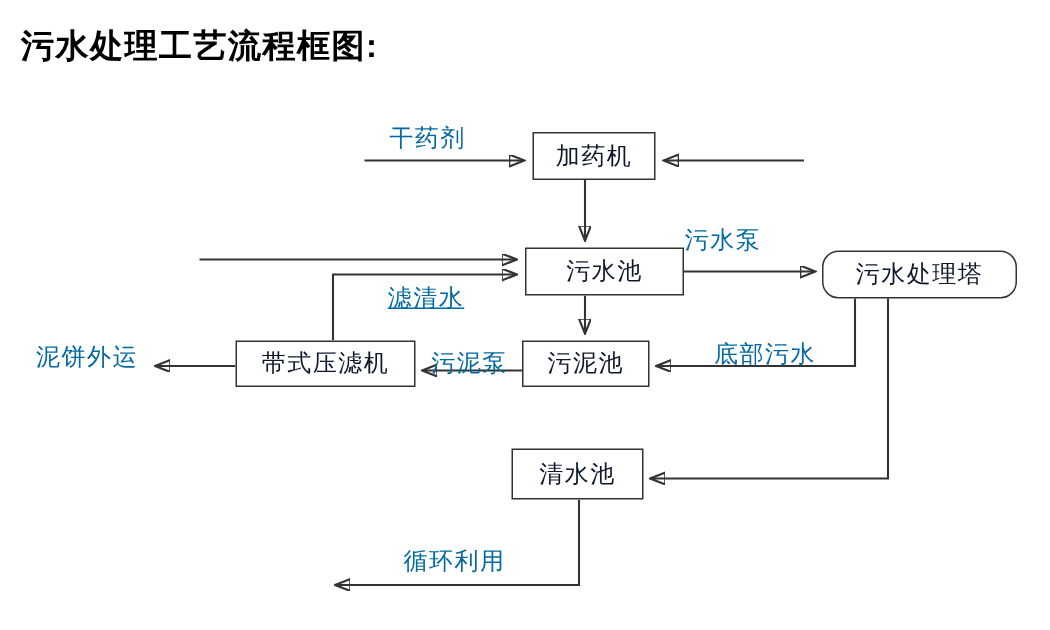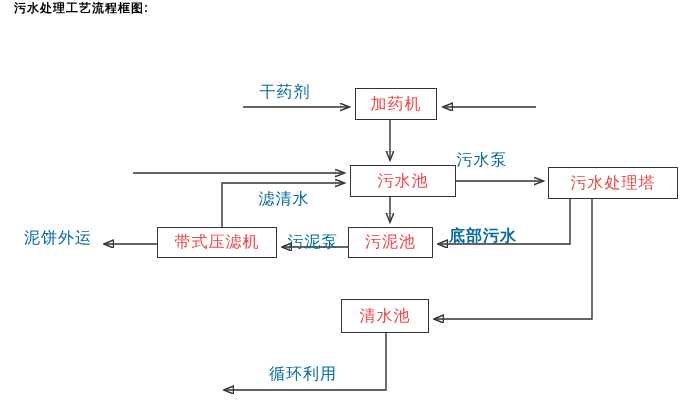--- a/index.html
+++ b/index.html
@@ -8,41 +8,41 @@
   .canvas {
     position: relative;
     width: 700px;
     height: 420px;
     background: #ffffff;
     overflow: hidden;
   }
   .page-title {
     position: absolute;
     left: 14px;
-    top: 0;
-    font-size: 12px;
+    top: 16px;
+    font-size: 22px;
     font-weight: bold;
     color: #000000;
     letter-spacing: 1px;
   }
   .edges-svg {
     position: absolute;
     left: 0; top: 0;
     width: 700px; height: 420px;
   }
   .edges-svg path {
     stroke: #333333;
     stroke-width: 1.4;
     fill: none;
   }
   .node {
     position: absolute;
     border: 1.6px solid #333333;
     background: #ffffff;
-    color: #ef4444;
+    color: #0f172a;
     font-size: 16px;
     display: flex;
     align-items: center;
     justify-content: center;
     white-space: nowrap;
     letter-spacing: 1px;
   }
   .edge-label {
     position: absolute;
     color: #0369a1;
@@ -76,37 +76,37 @@
     <path d="M348,247 H282" marker-end="url(#ar)"></path>
     <path d="M157,244 H104" marker-end="url(#ar)"></path>
     <path d="M592,199 V319 H434" marker-end="url(#ar)"></path>
     <path d="M386,333 V390 H224" marker-end="url(#ar)"></path>
   </svg>
 
   <div class="node" style="left:355px; top:88px; width:82px; height:32px;">加药机</div>
 
   <div class="node" style="left:350px; top:165px; width:106px; height:32px;">污水池</div>
 
-  <div class="node" style="left:548px; top:167px; width:130px; height:32px;">污水处理塔</div>
+  <div class="node" style="left:548px; top:167px; width:130px; height:32px;border-radius:11px;">污水处理塔</div>
 
   <div class="node" style="left:348px; top:227px; width:85px; height:31px;">污泥池</div>
 
   <div class="node" style="left:157px; top:227px; width:120px; height:31px;">带式压滤机</div>
 
   <div class="node" style="left:341px; top:299px; width:88px; height:34px;">清水池</div>
 
   <div class="edge-label" style="left:252px; top:82px; width:66px;">干药剂</div>
 
 
 
   <div class="edge-label" style="left:450px; top:150px; width:64px;">污水泵</div>
 
-  <div class="edge-label" style="left:252px; top:189px; width:64px;">滤清水</div>
+  <div class="edge-label" style="left:252px; top:189px; width:64px;text-decoration:underline;">滤清水</div>
 
   <div class="edge-label" style="left:281px; top:232px; width:64px;">污泥泵</div>
 
-  <div class="edge-label" style="left:441px; top:226px; width:84px;font-weight:bold;">底部污水</div>
+  <div class="edge-label" style="left:468px; top:226px; width:84px;">底部污水</div>
 
   <div class="edge-label" style="left:16px; top:228px; width:84px;">泥饼外运</div>
 
   <div class="edge-label" style="left:261px; top:364px; width:84px;">循环利用</div>
 
 </div>
 
 </body></html>

